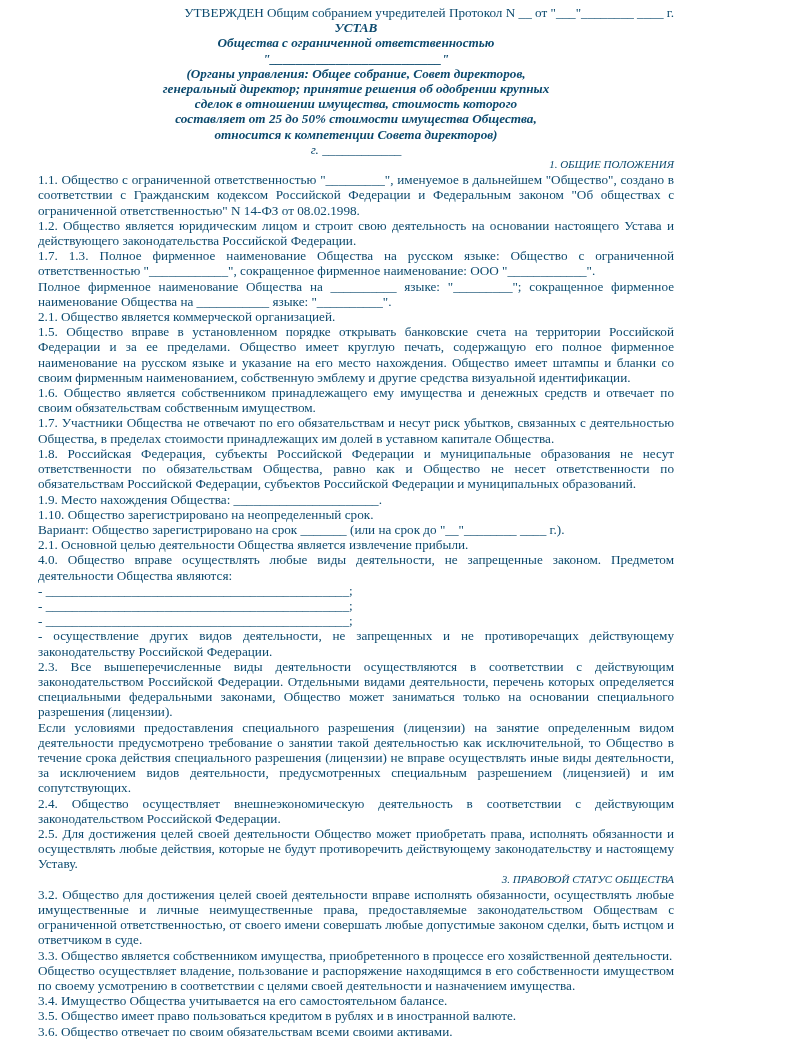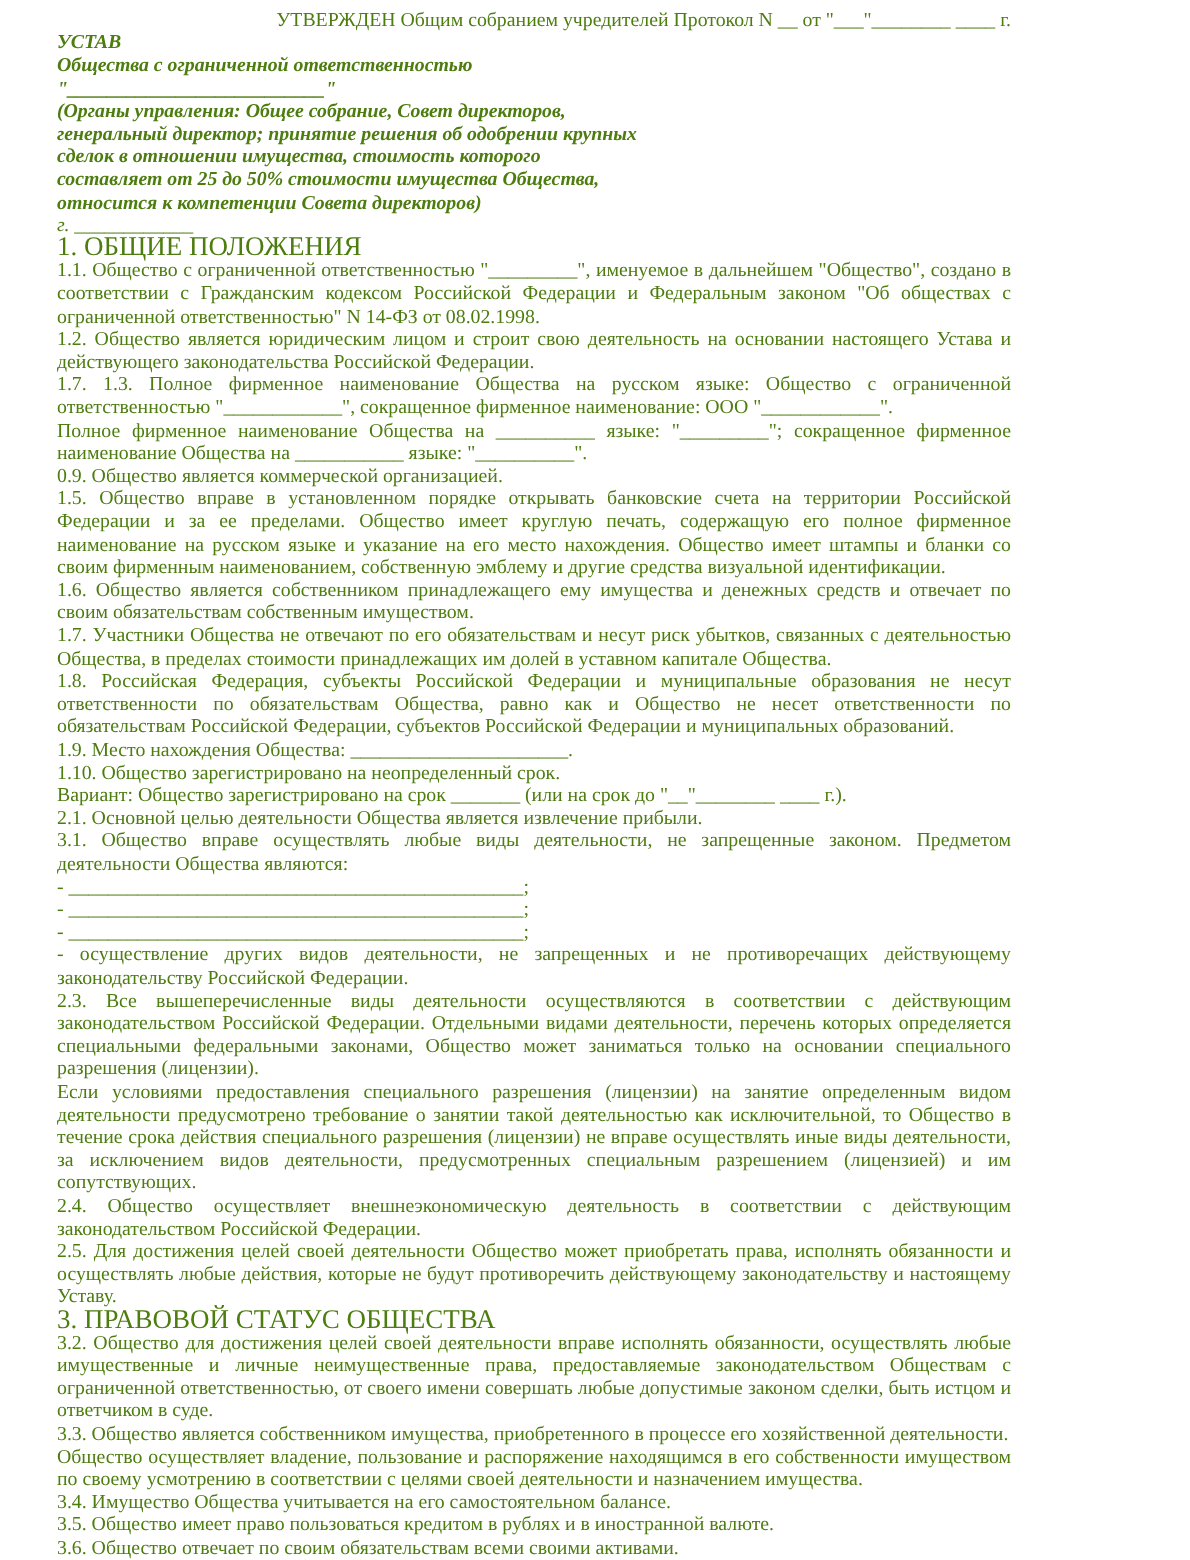--- a/index.html
+++ b/index.html
@@ -6,38 +6,39 @@
     margin: 0;
     padding: 0;
     background: #ffffff;
   }
   .page {
     width: 712px;
     height: 1040px;
     box-sizing: border-box;
     padding: 5px 38px 0 38px;
     background: #ffffff;
-    color: #4d7c0f;
+    color: #0c4a6e;
     font-family: "Liberation Serif", "DejaVu Serif", serif;
     font-size: 13.2px;
     line-height: 15.2px;
     overflow: hidden;
   }
   .approved {
     text-align: right;
     white-space: nowrap;
   }
-  .center { }
+  .center { text-align: center; }
   .bi { font-weight: bold; font-style: italic; }
   .it { font-style: italic; }
   .sec-heading {
     margin: 0;
-    text-align: left;
+    text-align: right;
+    font-style: italic;
     font-weight: normal;
-    font-size: 18px;
+    font-size: 11px;
     line-height: 15.2px;
   }
   .para {
     margin: 0;
     text-align: justify;
   }
   section { margin: 0; padding: 0; }
 </style>
 </head>
 <body>
@@ -62,35 +63,35 @@
 
   <div class="center it">г. ____________</div>
 
   <section>
     <h2 class="sec-heading">1. ОБЩИЕ ПОЛОЖЕНИЯ</h2>
     <div>
         <p class="para">1.1. Общество с ограниченной ответственностью "_________", именуемое в дальнейшем "Общество", создано в соответствии с Гражданским кодексом Российской Федерации и Федеральным законом "Об обществах с ограниченной ответственностью" N 14-ФЗ от 08.02.1998.</p>
         <p class="para">1.2. Общество является юридическим лицом и строит свою деятельность на основании настоящего Устава и действующего законодательства Российской Федерации.</p>
         <p class="para">1.7. 1.3. Полное фирменное наименование Общества на русском языке: Общество с ограниченной ответственностью "____________", сокращенное фирменное наименование: ООО "____________".</p>
         <p class="para">Полное фирменное наименование Общества на __________ языке: "_________"; сокращенное фирменное наименование Общества на ___________ языке: "__________".</p>
-        <p class="para">0.9. Общество является коммерческой организацией.</p>
+        <p class="para">2.1. Общество является коммерческой организацией.</p>
         <p class="para">1.5. Общество вправе в установленном порядке открывать банковские счета на территории Российской Федерации и за ее пределами. Общество имеет круглую печать, содержащую его полное фирменное наименование на русском языке и указание на его место нахождения. Общество имеет штампы и бланки со своим фирменным наименованием, собственную эмблему и другие средства визуальной идентификации.</p>
         <p class="para">1.6. Общество является собственником принадлежащего ему имущества и денежных средств и отвечает по своим обязательствам собственным имуществом.</p>
         <p class="para">1.7. Участники Общества не отвечают по его обязательствам и несут риск убытков, связанных с деятельностью Общества, в пределах стоимости принадлежащих им долей в уставном капитале Общества.</p>
         <p class="para">1.8. Российская Федерация, субъекты Российской Федерации и муниципальные образования не несут ответственности по обязательствам Общества, равно как и Общество не несет ответственности по обязательствам Российской Федерации, субъектов Российской Федерации и муниципальных образований.</p>
         <p class="para">1.9. Место нахождения Общества: ______________________.</p>
         <p class="para">1.10. Общество зарегистрировано на неопределенный срок.</p>
         <p class="para">Вариант: Общество зарегистрировано на срок _______ (или на срок до "__"________ ____ г.).</p>
       </div>
   </section>
 
   <section>
     <div>
         <p class="para">2.1. Основной целью деятельности Общества является извлечение прибыли.</p>
-        <p class="para">3.1. Общество вправе осуществлять любые виды деятельности, не запрещенные законом. Предметом деятельности Общества являются:</p>
+        <p class="para">4.0. Общество вправе осуществлять любые виды деятельности, не запрещенные законом. Предметом деятельности Общества являются:</p>
         <p class="para">- ______________________________________________;</p>
         <p class="para">- ______________________________________________;</p>
         <p class="para">- ______________________________________________;</p>
         <p class="para">- осуществление других видов деятельности, не запрещенных и не противоречащих действующему законодательству Российской Федерации.</p>
         <p class="para">2.3. Все вышеперечисленные виды деятельности осуществляются в соответствии с действующим законодательством Российской Федерации. Отдельными видами деятельности, перечень которых определяется специальными федеральными законами, Общество может заниматься только на основании специального разрешения (лицензии).</p>
         <p class="para">Если условиями предоставления специального разрешения (лицензии) на занятие определенным видом деятельности предусмотрено требование о занятии такой деятельностью как исключительной, то Общество в течение срока действия специального разрешения (лицензии) не вправе осуществлять иные виды деятельности, за исключением видов деятельности, предусмотренных специальным разрешением (лицензией) и им сопутствующих.</p>
         <p class="para">2.4. Общество осуществляет внешнеэкономическую деятельность в соответствии с действующим законодательством Российской Федерации.</p>
         <p class="para">2.5. Для достижения целей своей деятельности Общество может приобретать права, исполнять обязанности и осуществлять любые действия, которые не будут противоречить действующему законодательству и настоящему Уставу.</p>
       </div>
   </section>

